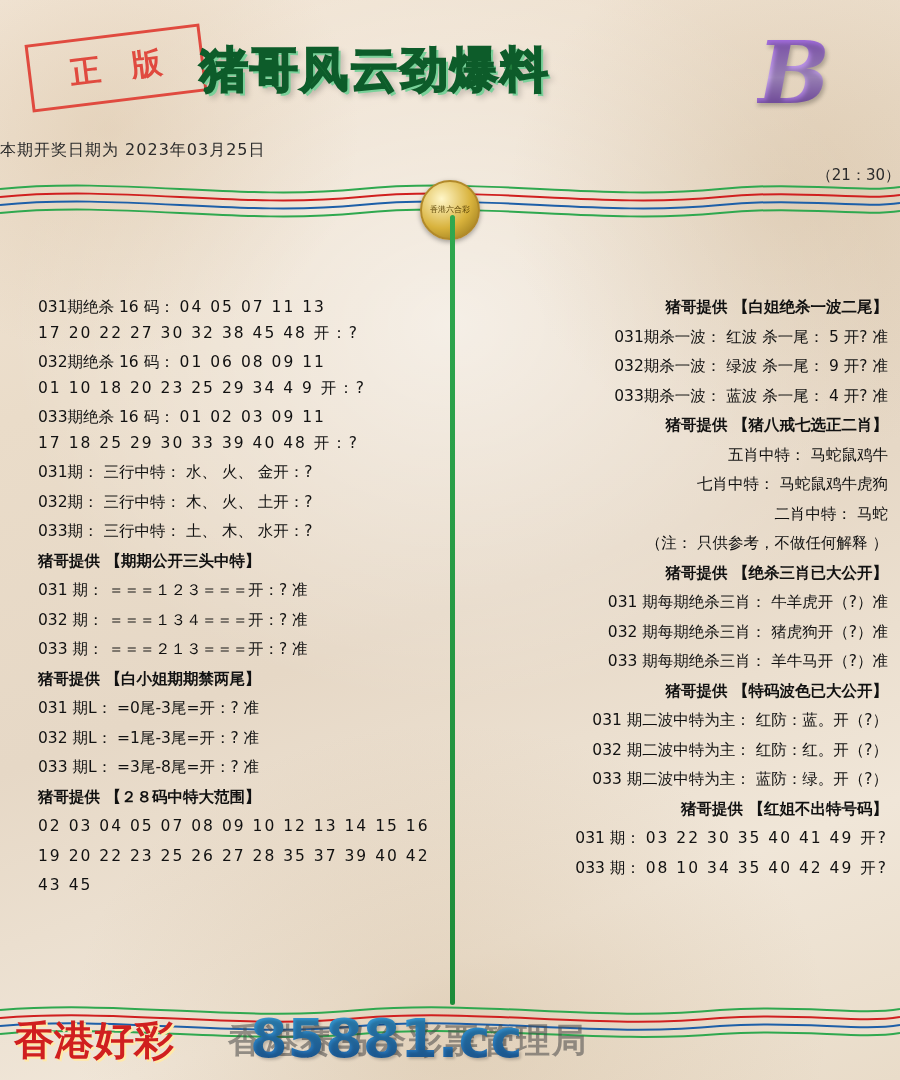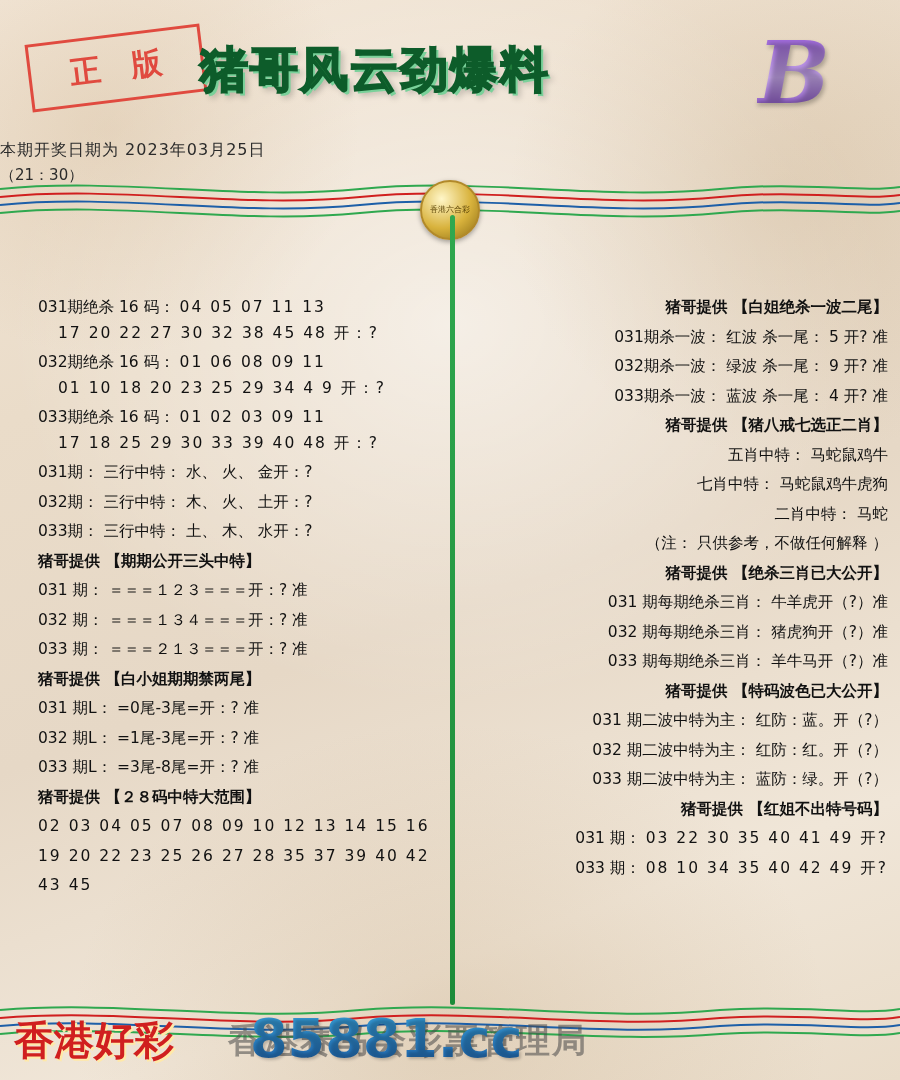--- a/index.html
+++ b/index.html
@@ -48,21 +48,21 @@
     font-family:"DejaVu Serif","Liberation Serif",serif;
     background:linear-gradient(180deg,#8f4fd4,#c9a8ef 55%,#6c2fae);
     -webkit-background-clip:text;background-clip:text;color:transparent;
     text-shadow:2px 3px 4px rgba(0,0,0,.25);
   }
   .draw-date{
     position:absolute;left:0;right:0;top:140px;text-align:left;
     font-size:16px;color:#2b2b2b;letter-spacing:1px;
   }
   .draw-time{
-    position:absolute;left:0;right:0;top:166px;text-align:left;
+    position:absolute;left:0;right:0;top:166px;text-align:right;
     font-size:15px;color:#2b2b2b;
   }
 
   
   .waves{position:absolute;left:0;top:175px;width:900px;height:48px;}
   .waves-bottom{position:absolute;left:0;top:1000px;width:900px;height:44px;}
   .medal{
     position:absolute;left:50%;top:180px;transform:translateX(-50%);
     width:56px;height:56px;border-radius:50%;
     background:radial-gradient(circle at 35% 30%,#fff6c8,#d8b23c 55%,#8d6d15);
@@ -75,21 +75,21 @@
     position:absolute;left:450px;top:215px;width:5px;height:790px;
     background:linear-gradient(180deg,#2fa84f,#1c8b39);
     border-radius:3px;
   }
 
   
   .col{position:absolute;top:300px;font-size:15.5px;color:#111;line-height:1.0;}
   .col-left{left:38px;width:400px;}
   .col-right{left:478px;width:410px;text-align:right;}
   .row{margin-bottom:14px;white-space:nowrap;}
-  .sub{margin-top:-4px;margin-bottom:14px;white-space:nowrap;margin-left:20px;}
+  .sub{margin-top:-4px;margin-bottom:14px;white-space:nowrap;}
   .hdr{font-weight:bold;color:#111;}
   .spaced{letter-spacing:2px;}
 
   
   .footer-cn{
     position:absolute;left:14px;bottom:12px;
     font-size:40px;font-weight:bold;color:#d01f1f;
     text-shadow:2px 2px 0 #ffe9a8;
     white-space:nowrap;
     text-align:center;

